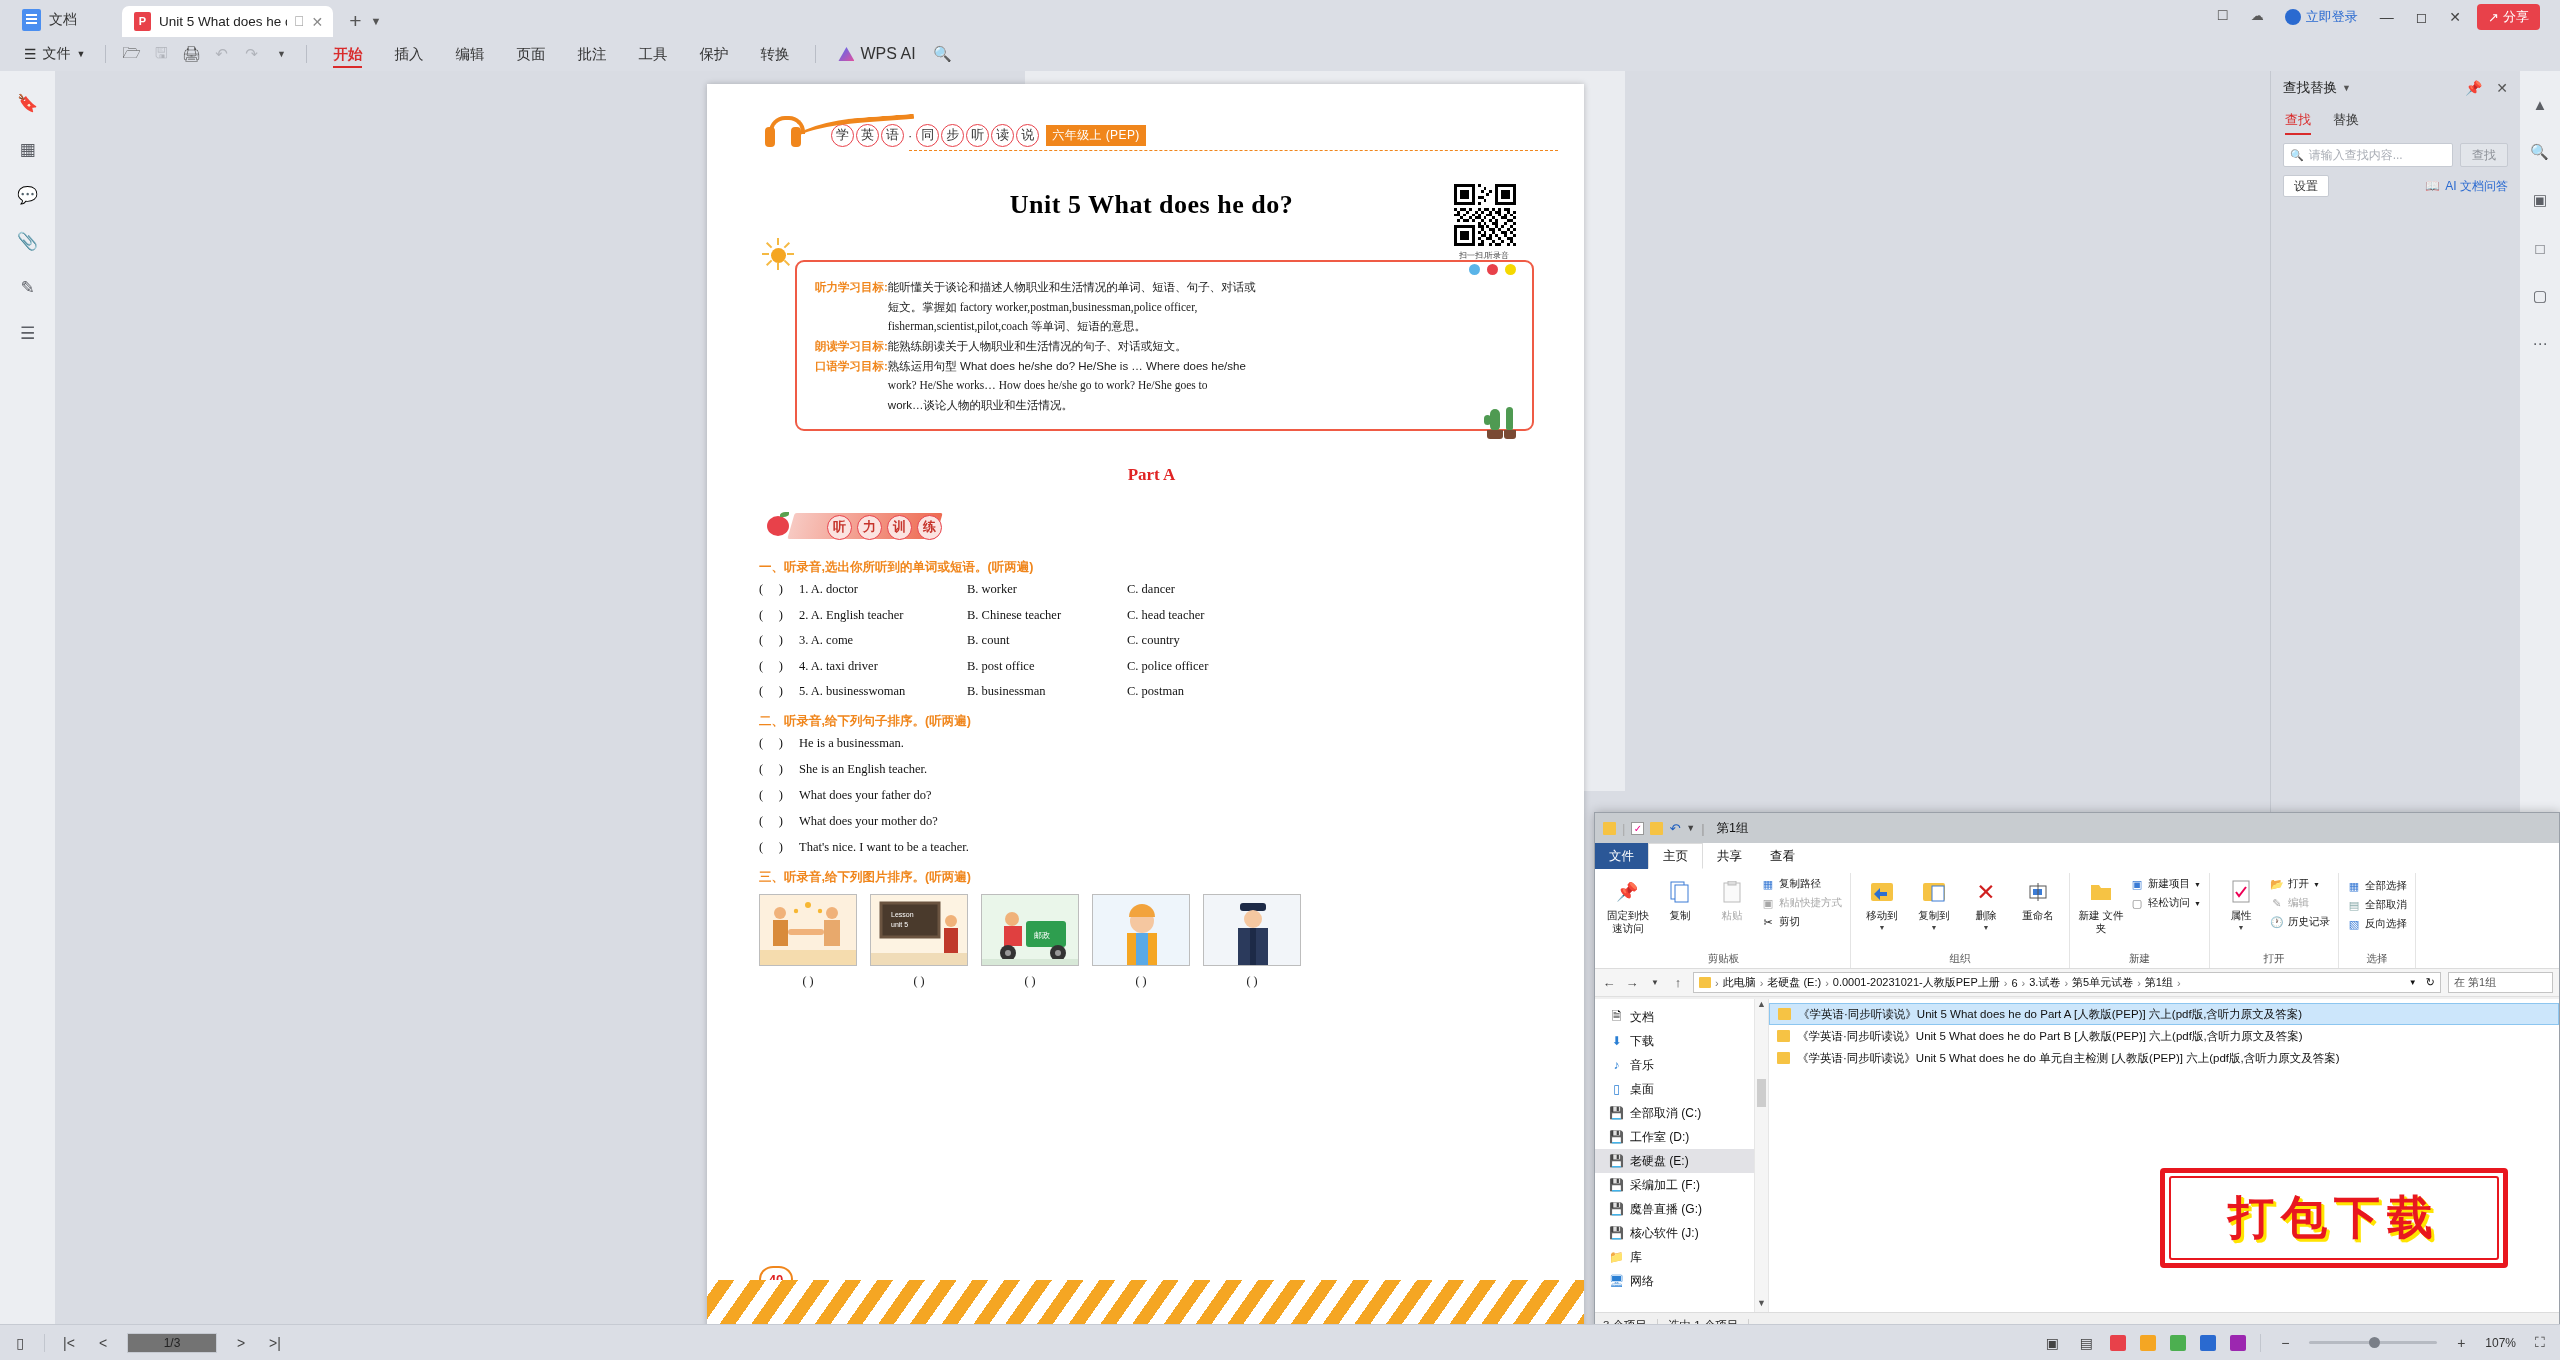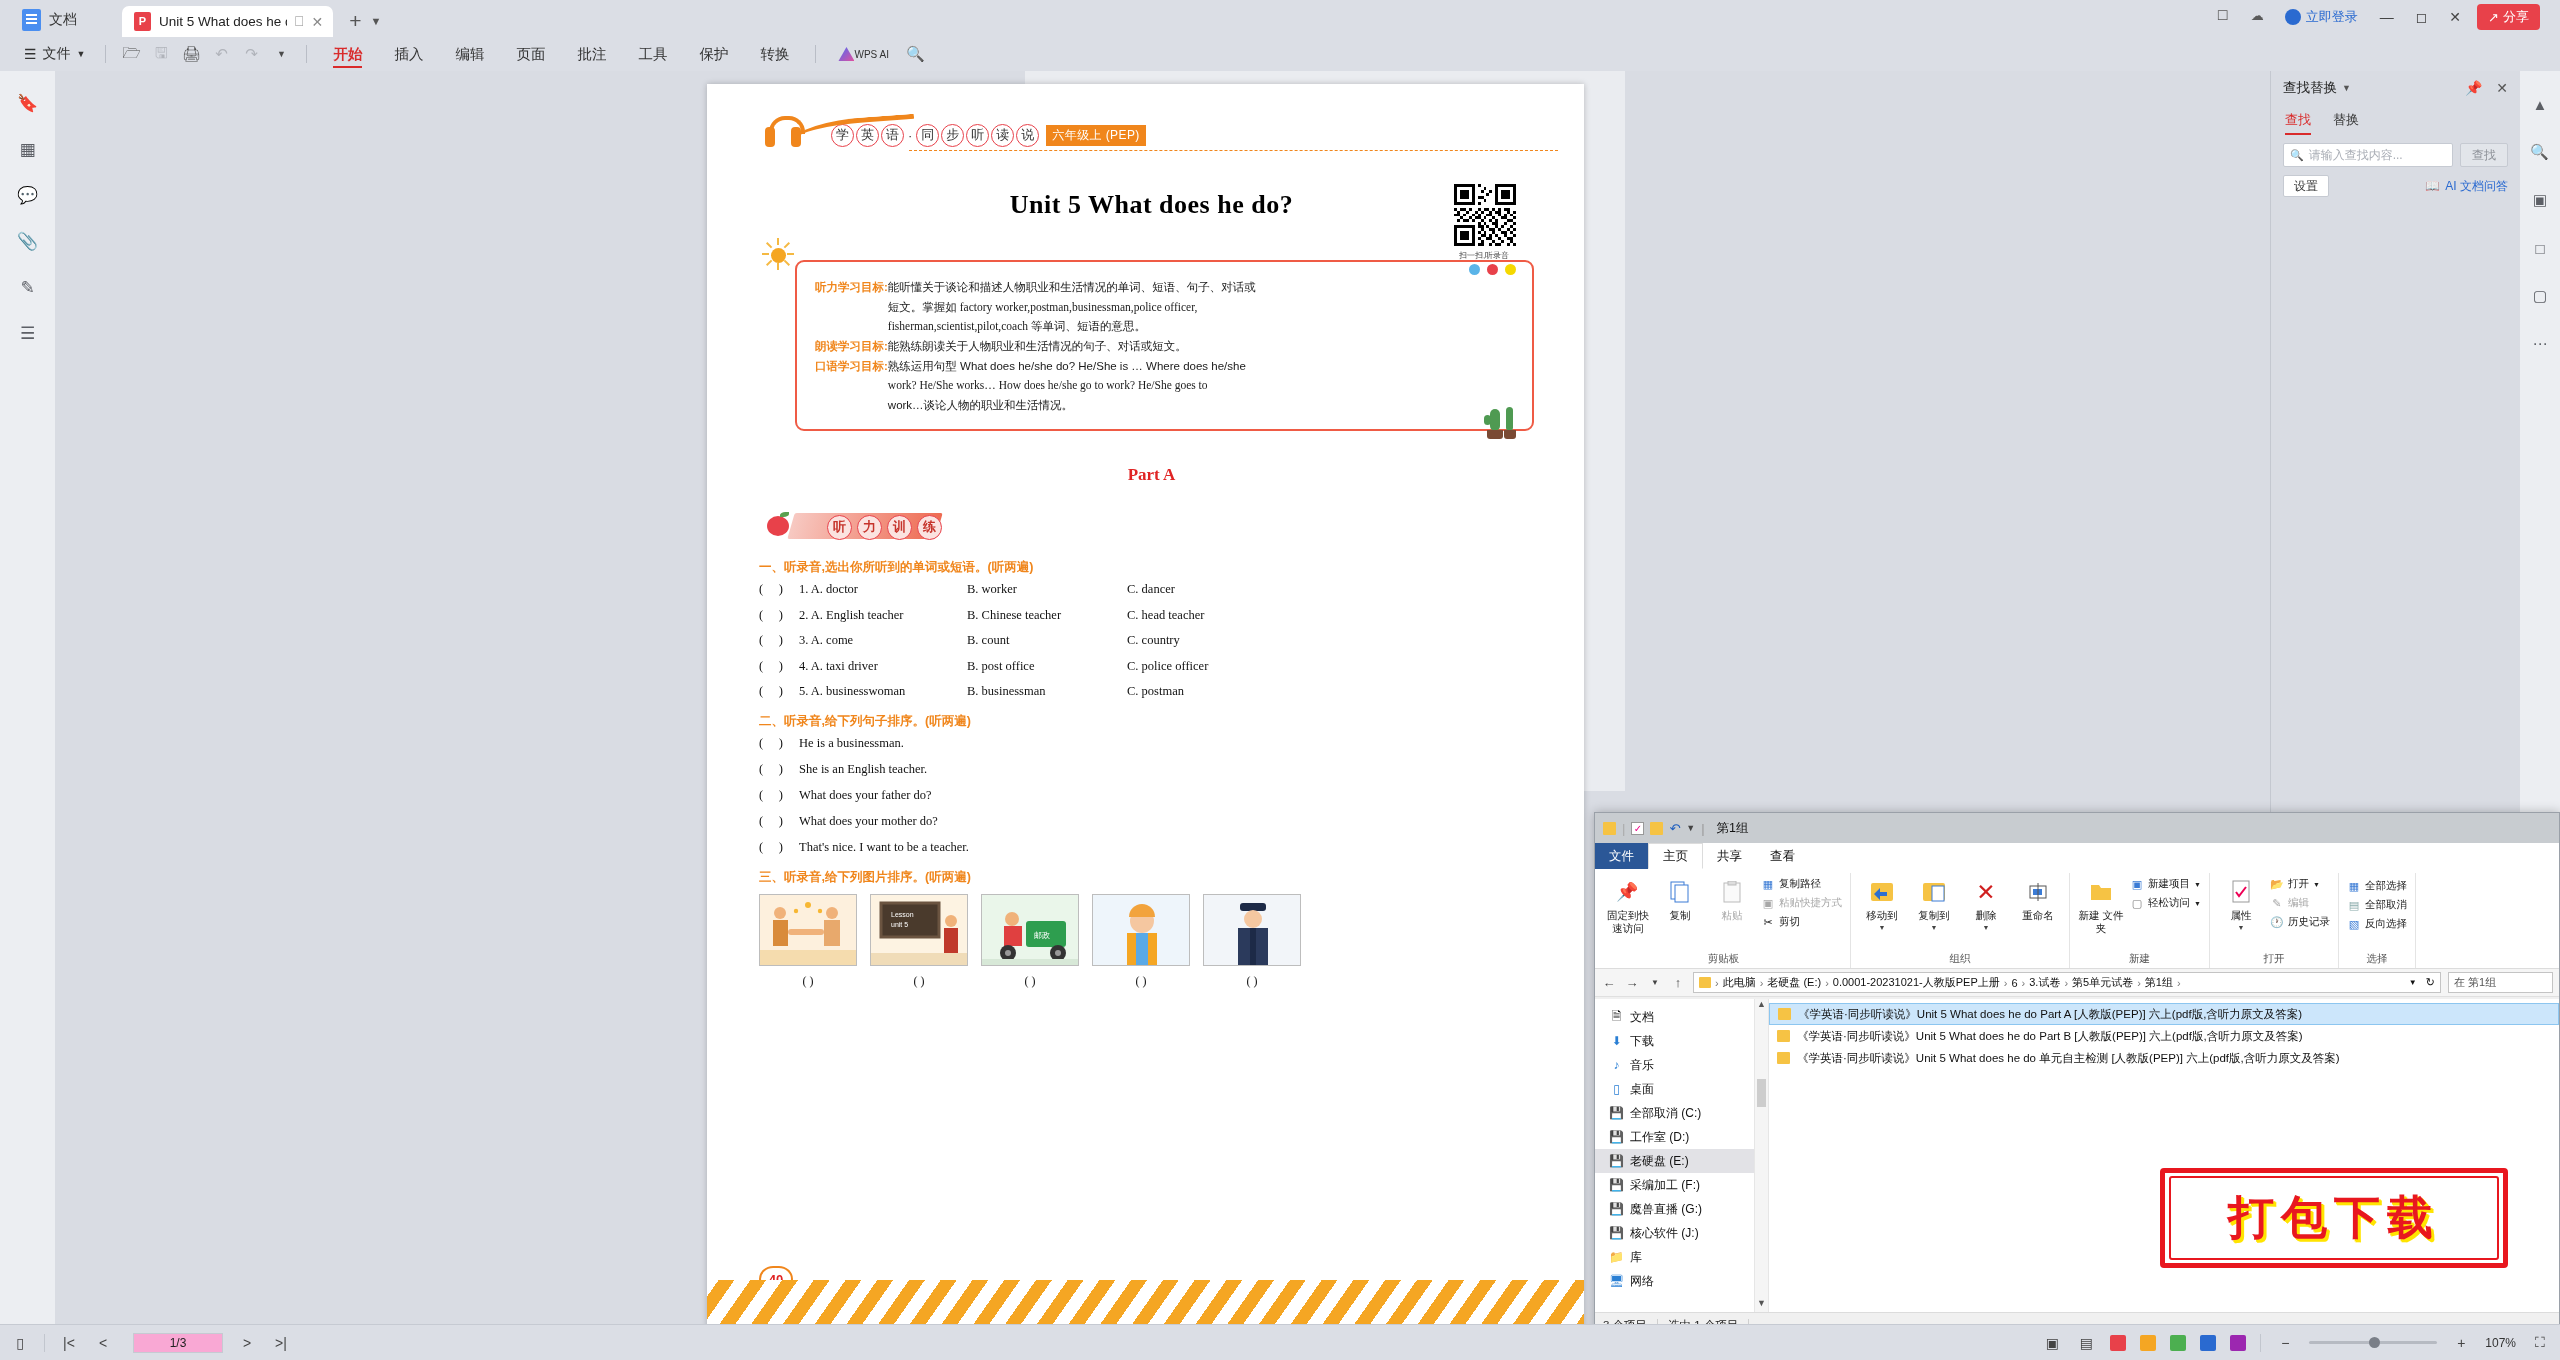--- a/index.html
+++ b/index.html
@@ -47,21 +47,21 @@
     background:#dbdee5; display:flex; align-items:center; padding-left:14px; gap:0;
   }
   #menubar .file{display:flex;align-items:center;gap:6px;font-size:14px;color:#333;padding:0 10px;}
   .vsep{width:1px;height:18px;background:#b9bdc6;margin:0 10px;}
   .qicon{width:30px;text-align:center;color:#4b4b4b;font-size:15px;}
   .qicon.dis{color:#b0b3ba;}
   .mtab{font-size:14.5px;color:#333;padding:0 16px;position:relative;height:34px;
         display:flex;align-items:center;}
   .mtab.act{color:#d92b2b;font-weight:bold;}
   .mtab.act::after{content:"";position:absolute;left:16px;right:16px;bottom:3px;height:2.5px;background:#d92b2b;}
-  .wpsai{display:flex;align-items:center;font-size:10px;color:#333;padding:0 12px;}
+  .wpsai{display:flex;align-items:center;gap:6px;font-size:16px;color:#333;padding:0 12px;}
   .wpsai .lg{width:16px;height:14px;background:linear-gradient(135deg,#4a6cf7,#e050a0);clip-path:polygon(50% 0,100% 100%,0 100%);}
 
   
   #rail{position:absolute;left:0;top:71px;width:55px;bottom:36px;background:#eceef2;
         display:flex;flex-direction:column;align-items:center;padding-top:20px;gap:22px;}
   #rail .ri{width:24px;height:24px;color:#5c5f66;display:flex;align-items:center;justify-content:center;font-size:17px;}
 
   
   #rrail{position:absolute;right:0;top:71px;width:40px;bottom:36px;background:#eceef2;
          display:flex;flex-direction:column;align-items:center;padding-top:22px;gap:26px;}
@@ -234,22 +234,22 @@
     display:flex;align-items:center;justify-content:center;}
   #stamp .in{border:2px solid #e8171f;border-radius:3px;width:330px;height:84px;display:flex;align-items:center;justify-content:center;}
   #stamp .tx{font-size:46px;font-weight:bold;color:#e8171f;letter-spacing:7px;
      text-shadow:2px 2px 0 #ffe400,3px 3px 0 #ffe400;font-family:"DejaVu Sans",sans-serif;}
 
   
   #statusbar{position:absolute;left:0;bottom:0;width:2560px;height:36px;background:#dbdee5;
              display:flex;align-items:center;padding:0 10px;border-top:1px solid #c6cad2;}
   .sb-l{display:flex;align-items:center;gap:14px;}
   .sb-ico{width:20px;height:18px;display:flex;align-items:center;justify-content:center;color:#444;font-size:14px;}
-  .sb-page{width:90px;height:20px;background:#f9a8d4;border:1px solid #c6cad2;display:flex;align-items:center;
-           justify-content:center;font-size:12px;color:#222;margin-left:6px;}
+  .sb-page{width:90px;height:20px;background:#737373;border:1px solid #c6cad2;display:flex;align-items:center;
+           justify-content:center;font-size:12px;color:#222;}
   .sb-r{margin-left:auto;display:flex;align-items:center;gap:14px;}
   .sb-color{width:16px;height:16px;border-radius:2px;}
   .zoom-track{width:128px;height:3px;background:#b6bac2;position:relative;border-radius:2px;}
   .zoom-knob{position:absolute;left:60px;top:-4px;width:11px;height:11px;border-radius:50%;background:#7a7f88;}
   .sb-zoom{font-size:12px;color:#333;}
   .vdiv{width:1px;height:18px;background:#c2c6ce;}
   svg{display:block;}
 </style>
 </head>
 <body>

